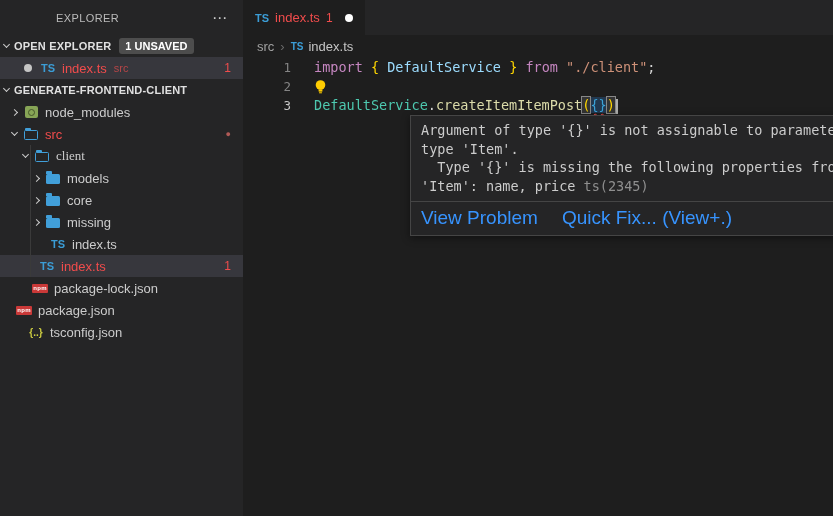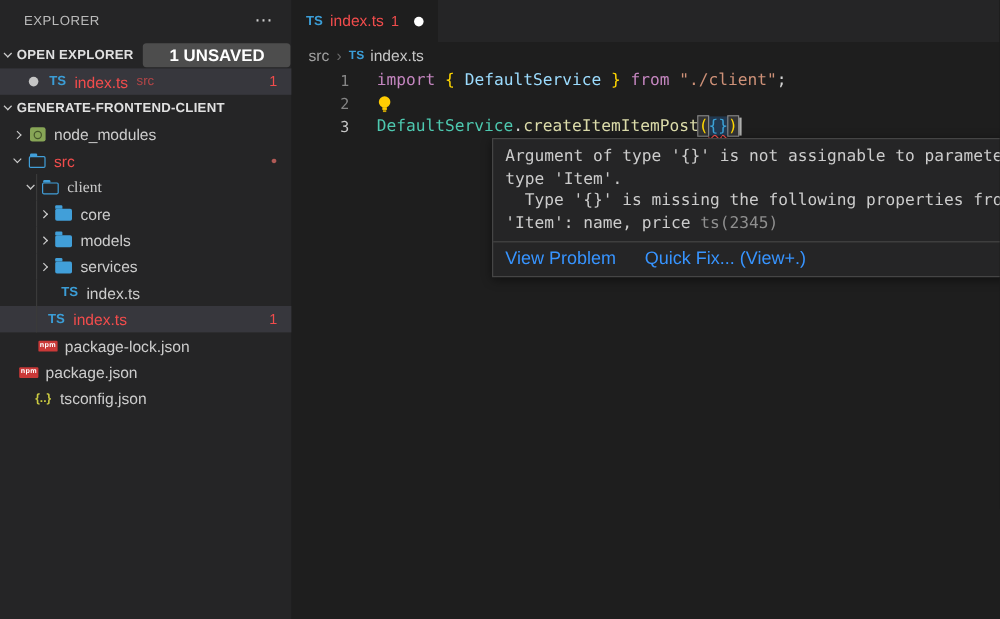--- a/index.html
+++ b/index.html
@@ -2,26 +2,26 @@
 <html style="--error: #f14c4c; --link: #3794ff; --folder: #419fd9; --ts-color: #3b9dd6; --badge-bg: #4d4d4d;"><head>
 <meta charset="utf-8">
 <style>
   * { margin:0; padding:0; box-sizing:border-box; }
   html,body { width:833px; height:516px; overflow:hidden; background:#1e1e1e;
               font-family:"Liberation Sans","DejaVu Sans",sans-serif; }
   body { display:flex; position:relative; }
 
   
   .sidebar { width:243px; min-width:243px; height:100%; background:#252526; color:#cccccc; font-size:13px; position:relative; }
-  .sidebar-header { height:35px; display:flex; align-items:center; justify-content:space-between; padding:0 16px 0 20px; }
+  .sidebar-header { height:35px; display:flex; align-items:center; justify-content:space-between; padding:0 16px 0 20px;margin-left:36px; }
   .sidebar-title { font-size:11px; letter-spacing:.4px; color:#bbbbbb; }
   .more-actions { color:#cccccc; font-size:15px; cursor:pointer; line-height:1; }
   .section-header { height:22px; display:flex; align-items:center; padding-left:4px; font-weight:bold; font-size:11px; color:#e0e0e0; cursor:pointer; }
   .section-header .label { margin-left:5px; letter-spacing:.2px; }
-  .badge-pill { margin-left:8px; background:var(--badge-bg,#4d4d4d); color:#ffffff; font-size:14px; font-weight:bold; padding:2px 22px; border-radius:3px; }
+  .badge-pill { margin-left:8px; background:var(--badge-bg,#4d4d4d); color:#ffffff; font-size:11px; font-weight:bold; padding:2px 6px; border-radius:3px; }
   .chev { width:5px; height:5px; border-right:1.2px solid #cccccc; border-bottom:1.2px solid #cccccc; display:inline-block; flex:none; }
   .chev.down { transform:rotate(45deg); margin-top:-3px; }
   .chev.right { transform:rotate(-45deg); }
   .row { height:22px; display:flex; align-items:center; position:relative; cursor:pointer; }
   .row.selected { background:#37373d; }
   .row .name { margin-left:6px; white-space:nowrap; }
   .row .spacer { flex:1; }
   .err-text { color:var(--error,#f14c4c); }
   .desc { font-size:11px; margin-left:7px; color:var(--error,#f14c4c); opacity:.68; }
   .count { color:var(--error,#f14c4c); font-size:12px; margin-right:12px; }
@@ -59,21 +59,21 @@
   .bm { outline:1px solid #888888; background:rgba(110,110,110,.28); }
   .arg-error { background:rgba(38,79,120,.55); text-decoration:underline wavy #f14c4c 1px; text-underline-offset:3px; }
   .cursor { display:inline-block; width:2px; height:15px; background:#aeafad; vertical-align:middle; margin-left:1px; }
   .lightbulb { display:inline-flex; margin-top:2px; }
 
   
   .hover-tip { position:absolute; left:167px; top:115px; width:600px; background:#252526; border:1px solid #454545; z-index:10; box-shadow:0 2px 8px rgba(0,0,0,.45); }
   .hover-body { padding:5px 10px 6px 10px; font-family:"DejaVu Sans Mono",monospace; font-size:13.5px; line-height:18.5px; color:#cccccc; white-space:pre; }
   .hover-code { color:#8f8f8f; }
   .hover-footer { border-top:1px solid #454545; padding:5px 10px 6px 10px; display:flex; gap:24px; }
-  .hover-footer a { color:var(--link,#3794ff); font-size:15px; text-decoration:none; cursor:pointer; }
+  .hover-footer a { color:var(--link,#3794ff); font-size:19px; text-decoration:none; cursor:pointer; }
 </style>
 </head>
 <body>
 
 <aside class="sidebar">
   <div class="sidebar-header">
     <span class="sidebar-title">EXPLORER</span>
     <span class="more-actions">⋯</span>
   </div>
 
@@ -125,39 +125,39 @@
         </span>
         <span class="name">client</span>
         <span class="spacer"></span>
       </div>
       <div class="row" style="padding-left: 34px;">
         <span class="guide" style="left: 30px;"></span>
         <span class="chev right" style="margin-right: 6px;"></span>
         <span class="icon-box">
           <span class="fold"></span>
         </span>
+        <span class="name">models</span>
+        <span class="spacer"></span>
+      </div>
+      <div class="row" style="padding-left: 34px;">
+        <span class="guide" style="left: 30px;"></span>
+        <span class="chev right" style="margin-right: 6px;"></span>
+        <span class="icon-box">
+          <span class="fold"></span>
+        </span>
         <span class="name">core</span>
         <span class="spacer"></span>
       </div>
       <div class="row" style="padding-left: 34px;">
         <span class="guide" style="left: 30px;"></span>
         <span class="chev right" style="margin-right: 6px;"></span>
         <span class="icon-box">
           <span class="fold"></span>
         </span>
-        <span class="name">models</span>
-        <span class="spacer"></span>
-      </div>
-      <div class="row" style="padding-left: 34px;">
-        <span class="guide" style="left: 30px;"></span>
-        <span class="chev right" style="margin-right: 6px;"></span>
-        <span class="icon-box">
-          <span class="fold"></span>
-        </span>
-        <span class="name">services</span>
+        <span class="name">missing</span>
         <span class="spacer"></span>
       </div>
       <div class="row" style="padding-left: 50px;">
         <span class="guide" style="left: 30px;"></span>
         <span class="icon-box">
           <span class="ts-icon">TS</span>
         </span>
         <span class="name">index.ts</span>
         <span class="spacer"></span>
       </div>

